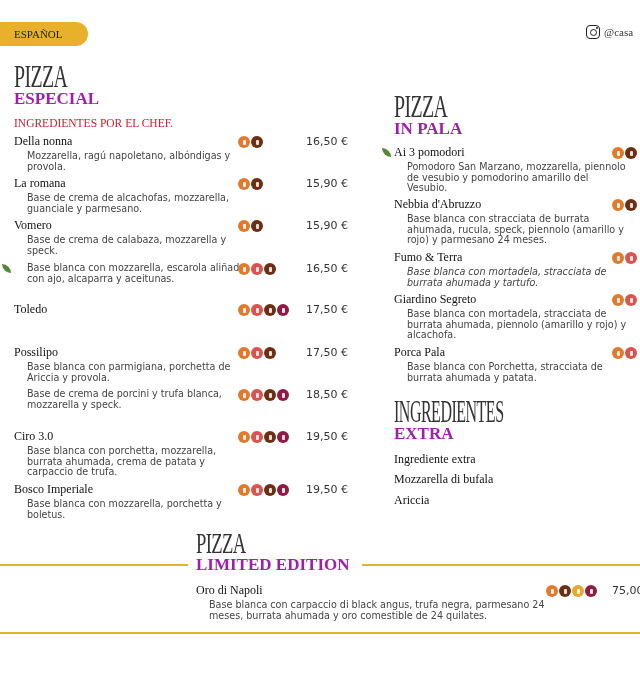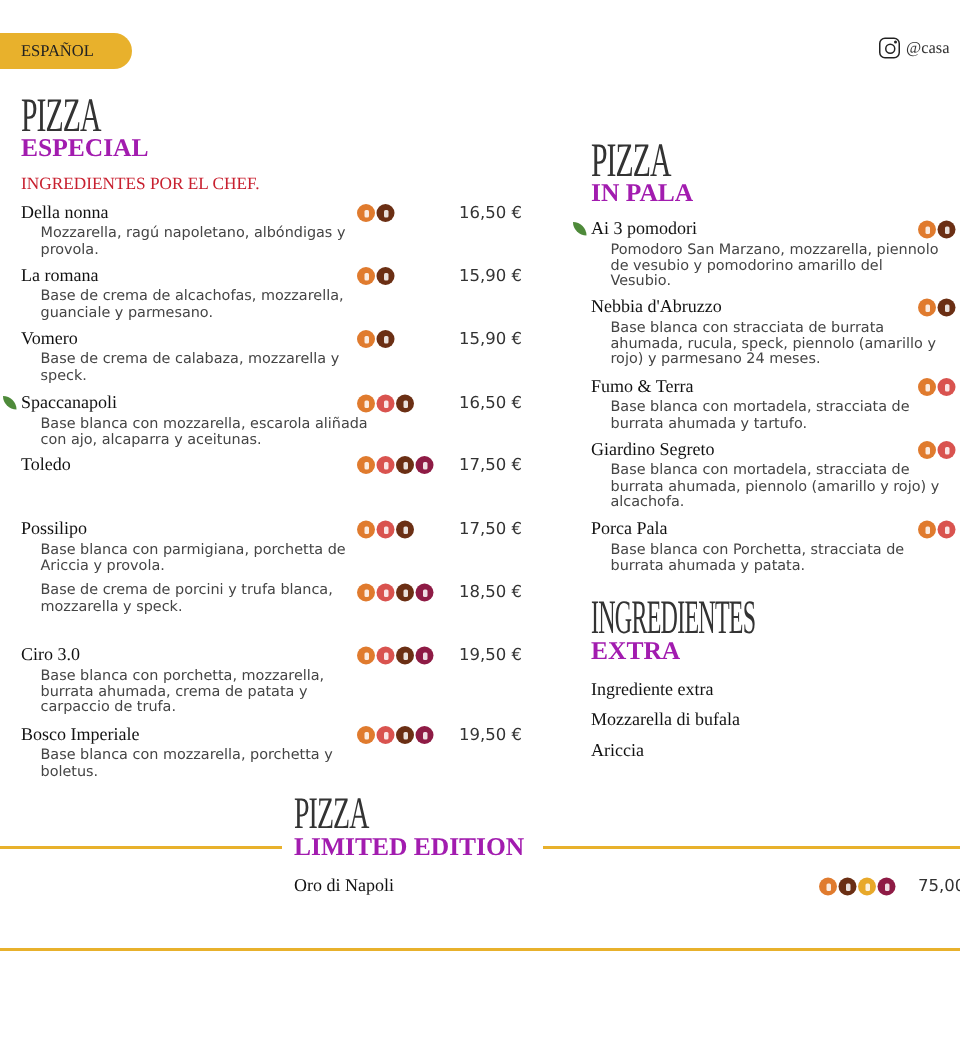--- a/index.html
+++ b/index.html
@@ -67,21 +67,20 @@
     <div class="item" style="left: 14px; top: 218px;">
       <div class="item-name">Vomero</div>
       <div class="item-desc" style="width: 225px;">Base de crema de calabaza, mozzarella y speck.</div>
     </div>
     <div class="badges" style="left: 238px; top: 220px;">
       <span class="badge" style="background: rgb(224, 123, 46);"></span>
       <span class="badge" style="background: rgb(107, 47, 20);"></span>
     </div>
     <div class="price" style="left: 306px; top: 219px;">15,90 €</div>
     <div class="item" style="left: 14px; top: 261px;">
-      <div class="item-name">Spaccanapoli</div>
       <div class="item-desc" style="width: 225px;">Base blanca con mozzarella, escarola aliñada con ajo, alcaparra y aceitunas.</div>
     </div>
     <span class="leaf" style="left: 2px; top: 264px; background: rgb(78, 138, 58);"></span>
     <div class="badges" style="left: 238px; top: 263px;">
       <span class="badge" style="background: rgb(224, 123, 46);"></span>
       <span class="badge" style="background: rgb(217, 83, 79);"></span>
       <span class="badge" style="background: rgb(107, 47, 20);"></span>
     </div>
     <div class="price" style="left: 306px; top: 262px;">16,50 €</div>
     <div class="item" style="left: 14px; top: 302px;">
@@ -155,21 +154,21 @@
     <div class="item" style="left: 394px; top: 197px;">
       <div class="item-name">Nebbia d'Abruzzo</div>
       <div class="item-desc" style="width: 220px;">Base blanca con stracciata de burrata ahumada, rucula, speck, piennolo (amarillo y rojo) y parmesano 24 meses.</div>
     </div>
     <div class="badges" style="left: 612px; top: 199px;">
       <span class="badge" style="background: rgb(224, 123, 46);"></span>
       <span class="badge" style="background: rgb(107, 47, 20);"></span>
     </div>
     <div class="item" style="left: 394px; top: 250px;">
       <div class="item-name">Fumo &amp; Terra</div>
-      <div class="item-desc" style="width: 220px;">Base blanca con mortadela, stracciata de burrata ahumada y tartufo.</div>
+      <div class="item-desc" style="width: 220px; font-style: italic;">Base blanca con mortadela, stracciata de burrata ahumada y tartufo.</div>
     </div>
     <div class="badges" style="left: 612px; top: 252px;">
       <span class="badge" style="background: rgb(224, 123, 46);"></span>
       <span class="badge" style="background: rgb(217, 83, 79);"></span>
     </div>
     <div class="item" style="left: 394px; top: 292px;">
       <div class="item-name">Giardino Segreto</div>
       <div class="item-desc" style="width: 220px;">Base blanca con mortadela, stracciata de burrata ahumada, piennolo (amarillo y rojo) y alcachofa.</div>
     </div>
     <div class="badges" style="left: 612px; top: 294px;">
@@ -196,20 +195,21 @@
 
 <div class="gold-line" style="left:0; top:564px; width:188px;"></div>
 <div class="gold-line" style="left:362px; top:564px; width:278px;"></div>
 <div class="sec" style="left:196px; top:528px;">
   <div class="thin-title" style="font-size:30px;">PIZZA</div>
   <div class="bold-title" style="font-size:17px; margin-top:-2px;">LIMITED EDITION</div>
 </div>
 <div id="limited-list">
     <div class="item" style="left: 196px; top: 583px;">
       <div class="item-name">Oro di Napoli</div>
+      <div class="item-desc" style="width: 350px;">Base blanca con carpaccio di black angus, trufa negra, parmesano 24 meses, burrata ahumada y oro comestible de 24 quilates.</div>
     </div>
     <div class="badges" style="left: 546px; top: 585px;">
       <span class="badge" style="background: rgb(224, 123, 46);"></span>
       <span class="badge" style="background: rgb(107, 47, 20);"></span>
       <span class="badge" style="background: rgb(232, 169, 42);"></span>
       <span class="badge" style="background: rgb(142, 27, 69);"></span>
     </div>
     <div class="price" style="left: 612px; top: 584px;">75,00</div>
   </div>
 <div class="gold-line" style="left:0; top:632px; width:640px;"></div>

